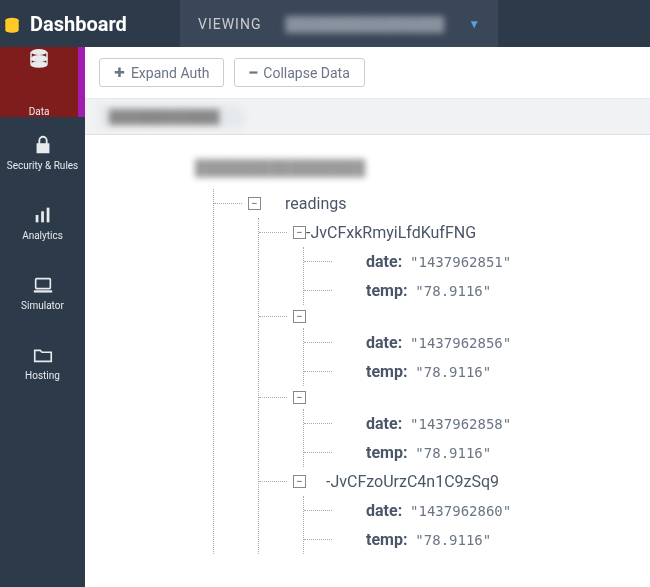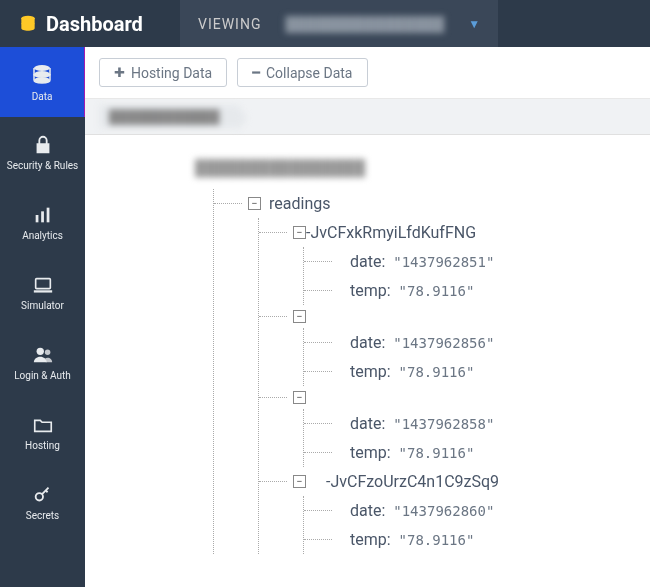--- a/index.html
+++ b/index.html
@@ -1,48 +1,48 @@
 <!DOCTYPE html>
 <html><head>
 <meta charset="utf-8">
 <style>
 * { margin: 0; padding: 0; box-sizing: border-box; font-family: -apple-system, BlinkMacSystemFont, "Segoe UI", Roboto, sans-serif; }
 body { width: 650px; height: 587px; overflow: hidden; background: #fff; }
 .header { height: 47px; background: #2d3a4a; display: flex; align-items: center; }
-.logo-area { width: 180px; display: flex; align-items: center; padding-left: 18px; gap: 8px; }
+.logo-area { width: 180px; display: flex; align-items: flex-end; padding-left: 2px; gap: 8px; }
 .logo-icon { color: #ffc927; font-size: 20px; }
 .logo-text { color: #fff; font-weight: 700; font-size: 20px; }
 .viewing { background: #3a4758; height: 47px; padding: 0 18px; display: flex; align-items: center; gap: 24px; justify-content: center; }
 .viewing-label { color: #ccc; font-size: 14px; letter-spacing: 1px; }
 .viewing-val { color: #8a94a0; font-size: 14px; filter: blur(3px); }
 .chev { color: #5b9dd9; font-size: 12px; }
 .body { display: flex; height: calc(100% - 47px); }
 .sidebar { width: 85px; background: #2d3a4a; display: flex; flex-direction: column; }
 .side-item { height: 70px; display: flex; flex-direction: column; align-items: center; justify-content: center; gap: 4px; color: #d4d9df; cursor: pointer; }
-.side-item.active { background: #1d4ed8; border-right: 1px solid #a21caf; }
+.side-item.active { background: #7f1d1d; border-right: 7px solid #a21caf; justify-content: space-between; }
 .side-item .icon { font-size: 22px; color: #e8ebee; }
 .side-item .label { font-size: 10px; color: #e8ebee; text-align: center; }
 .main { flex: 1; background: #fff; display: flex; flex-direction: column; }
 .toolbar { height: 52px; padding: 11px 14px; display: flex; gap: 10px; border-bottom: 1px solid #e8e8e8; }
 .btn { border: 1px solid #c8ced6; background: #fff; color: #6b7684; padding: 7px 14px; border-radius: 3px; font-size: 14px; display: flex; align-items: center; gap: 6px; cursor: pointer; }
 .btn .bi { font-size: 13px; }
 .breadcrumb { height: 36px; background: #f0f2f4; border-bottom: 1px solid #e0e0e0; display: flex; align-items: center; padding-left: 14px; }
 .bc-chip { background: #e6e9ec; color: #888; font-size: 13px; padding: 4px 18px 4px 10px; position: relative; filter: blur(3px); }
 .bc-chip::after { content: ''; position: absolute; right: -9px; top: 0; width: 0; height: 0; border-top: 13px solid transparent; border-bottom: 13px solid transparent; border-left: 9px solid #e6e9ec; }
 .tree-area { flex: 1; padding: 24px 0 0 60px; overflow: auto; }
 .root-label { color: #999; font-size: 15px; filter: blur(3px); margin-left: 50px; margin-bottom: 12px; }
 .tree { color: #505a66; font-size: 16px; }
 .toggle { width: 13px; height: 13px; border: 1px solid #888; background: #fff; display: inline-flex; align-items: center; justify-content: center; font-size: 11px; line-height: 1; cursor: pointer; color: #555; }
 .key { color: #4a5668; }
 .val { color: #6b7684; font-family: ui-monospace, Menlo, monospace; font-size: 14px; }
 .children { margin-left: 18px; border-left: 1px dotted #aaa; padding-left: 0; }
 .child-row { display: flex; align-items: center; padding: 5px 0; }
 .branch { width: 28px; border-bottom: 1px dotted #aaa; margin-right: 6px; height: 1px; align-self: center; }
 .readings-node { margin-left: 50px; }
-.leaf-pad { margin-left: 12px; }
+.leaf-pad { margin-left: 28px; font-weight: bold; }
 svg { display: block; }
 </style>
 </head>
 <body>
 
 <div class="header">
   <div class="logo-area">
     <span class="logo-icon">
       <svg width="20" height="20" viewBox="0 0 24 24" fill="#ffc927">
           <ellipse cx="12" cy="5" rx="8" ry="3"></ellipse>
@@ -95,72 +95,52 @@
       <span class="icon">
         <svg width="22" height="22" viewBox="0 0 24 24" fill="none" stroke="#e8ebee" stroke-width="1.8">
             <rect x="4" y="5" width="16" height="11" rx="1"></rect>
             <path d="M2 19h20" stroke-width="2.5"></path>
           </svg>
       </span>
       <span class="label">Simulator</span>
     </div>
     <div class="side-item">
       <span class="icon">
-        <svg width="24" height="22" viewBox="0 0 24 24" fill="#e8ebee">
-            <circle cx="9" cy="8" r="4"></circle>
-            <path d="M2 20c0-3.31 3.13-6 7-6s7 2.69 7 6H2z"></path>
-            <circle cx="17" cy="9" r="3" opacity="0.8"></circle>
-            <path d="M15 20h7c0-2.76-2.24-5-5-5-1 0-1.9.29-2.66.78" opacity="0.8"></path>
-          </svg>
-      </span>
-      <span class="label">Login &amp; Auth</span>
-    </div>
-    <div class="side-item">
-      <span class="icon">
         <svg width="22" height="22" viewBox="0 0 24 24" fill="none" stroke="#e8ebee" stroke-width="1.8">
             <path d="M3 7h6l2 2h10v10H3V7z"></path>
           </svg>
       </span>
       <span class="label">Hosting</span>
-    </div>
-    <div class="side-item">
-      <span class="icon">
-        <svg width="22" height="22" viewBox="0 0 24 24" fill="#e8ebee">
-            <circle cx="8" cy="14" r="4" fill="none" stroke="#e8ebee" stroke-width="2"></circle>
-            <path d="M11 11l7-7m-3 3l2 2" stroke="#e8ebee" stroke-width="2" fill="none"></path>
-          </svg>
-      </span>
-      <span class="label">Secrets</span>
     </div>
   </div>
 
   <div class="main">
     <div class="toolbar">
       <button class="btn">
         <span class="bi">✚</span>
-        <span>Hosting Data</span>
+        <span>Expand Auth</span>
       </button>
       <button class="btn">
         <span class="bi">━</span>
         <span>Collapse Data</span>
       </button>
     </div>
 
     <div class="breadcrumb">
       <span class="bc-chip">████████████</span>
     </div>
 
     <div class="tree-area">
       <div class="root-label">████████████████</div>
       <div class="tree readings-node">
         <div class="children" style="border-left:1px dotted #aaa;">
           <div class="child-row">
             <span class="branch"></span>
             <span class="toggle">−</span>
-            <span class="key" style="margin-left:8px">readings</span>
+            <span class="key" style="margin-left:24px">readings</span>
           </div>
           <div id="entries" class="children" style="margin-left:44px;">
               <div class="child-row">
                 <span class="branch"></span>
                 <span class="toggle">−</span>
                 <span class="key" style="">-JvCFxkRmyiLfdKufFNG</span>
               </div>
               <div class="children" style="margin-left: 44px;">
                 <div class="child-row"><span class="branch"></span><span class="key leaf-pad">date:</span>&nbsp;&nbsp;<span class="val">"1437962851"</span></div>
                 <div class="child-row"><span class="branch"></span><span class="key leaf-pad">temp:</span>&nbsp;&nbsp;<span class="val">"78.9116"</span></div>

